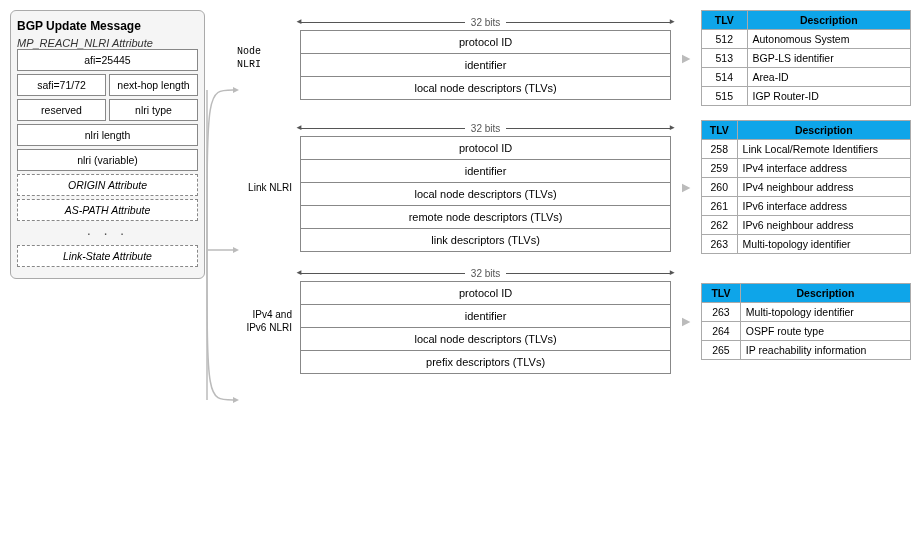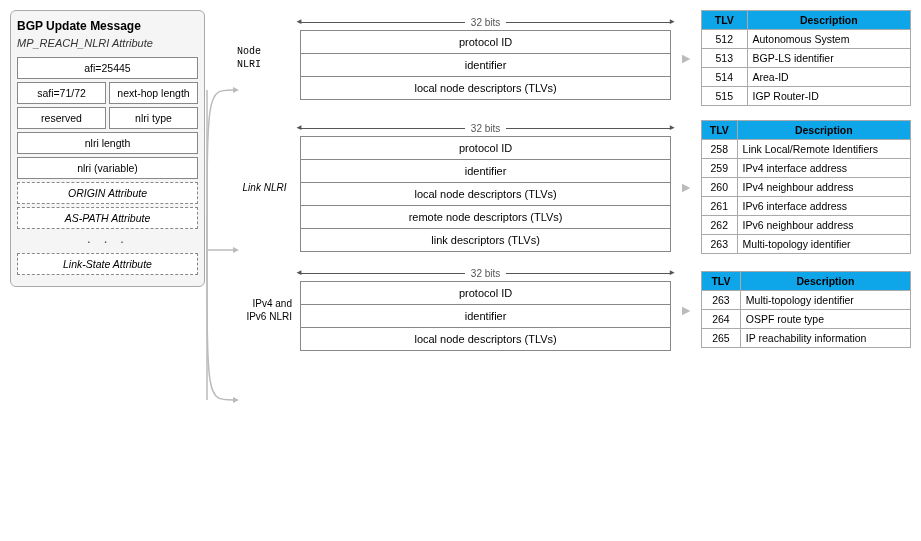--- a/index.html
+++ b/index.html
@@ -33,21 +33,20 @@
 
     .left-panel .panel-title {
       font-weight: bold;
       font-size: 12px;
       margin-bottom: 4px;
     }
 
     .left-panel .panel-subtitle {
       font-size: 11px;
       font-style: italic;
-      margin-bottom: 8px;
       color: #333;
     }
 
     .field-box {
       border: 1px solid #888;
       background: #fff;
       text-align: center;
       padding: 4px 2px;
       margin-bottom: 3px;
       font-size: 10.5px;
@@ -210,21 +209,21 @@
             <tr>
               <td>515</td>
               <td>IGP Router-ID</td>
             </tr>
           </tbody>
         </table>
       </div>
     </div>
 
     <div style="display:flex; align-items:center; gap:8px;">
-      <div style="width:55px; font-size:10px; text-align:center; flex-shrink:0; line-height:1.3;font-style:italic;">
+      <div style="width:55px; font-size:10px; text-align:right; flex-shrink:0; line-height:1.3;">
         <span>Link NLRI</span>
       </div>
       <div style="flex:1;">
         <div style="display:flex; align-items:center; justify-content:center; font-size:10px; color:#555; margin-bottom:2px;">
           <div style="flex:1; height:1px; background:#555; position:relative;">
             <span style="position:absolute; left:-5px; top:-5px; font-size:8px;">◄</span>
           </div>
           <span style="padding:0 6px;">32 bits</span>
           <div style="flex:1; height:1px; background:#555; position:relative;">
             <span style="position:absolute; right:-5px; top:-5px; font-size:8px;">►</span>
@@ -290,20 +289,21 @@
           </div>
           <span style="padding:0 6px;">32 bits</span>
           <div style="flex:1; height:1px; background:#555; position:relative;">
             <span style="position:absolute; right:-5px; top:-5px; font-size:8px;">►</span>
           </div>
         </div>
         <div class="nlri-box">
           <div class="nlri-row">protocol ID</div>
           <div class="nlri-row">identifier</div>
           <div class="nlri-row">local node descriptors (TLVs)</div>
+          <div class="nlri-row">prefix descriptors (TLVs)</div>
         </div>
       </div>
 
       <div style="font-size:14px; color:#bbb; flex-shrink:0;">►</div>
 
       <div style="width:210px; flex-shrink:0;">
         <table class="tlv-table">
           <thead>
             <tr>
               <th>TLV</th>

